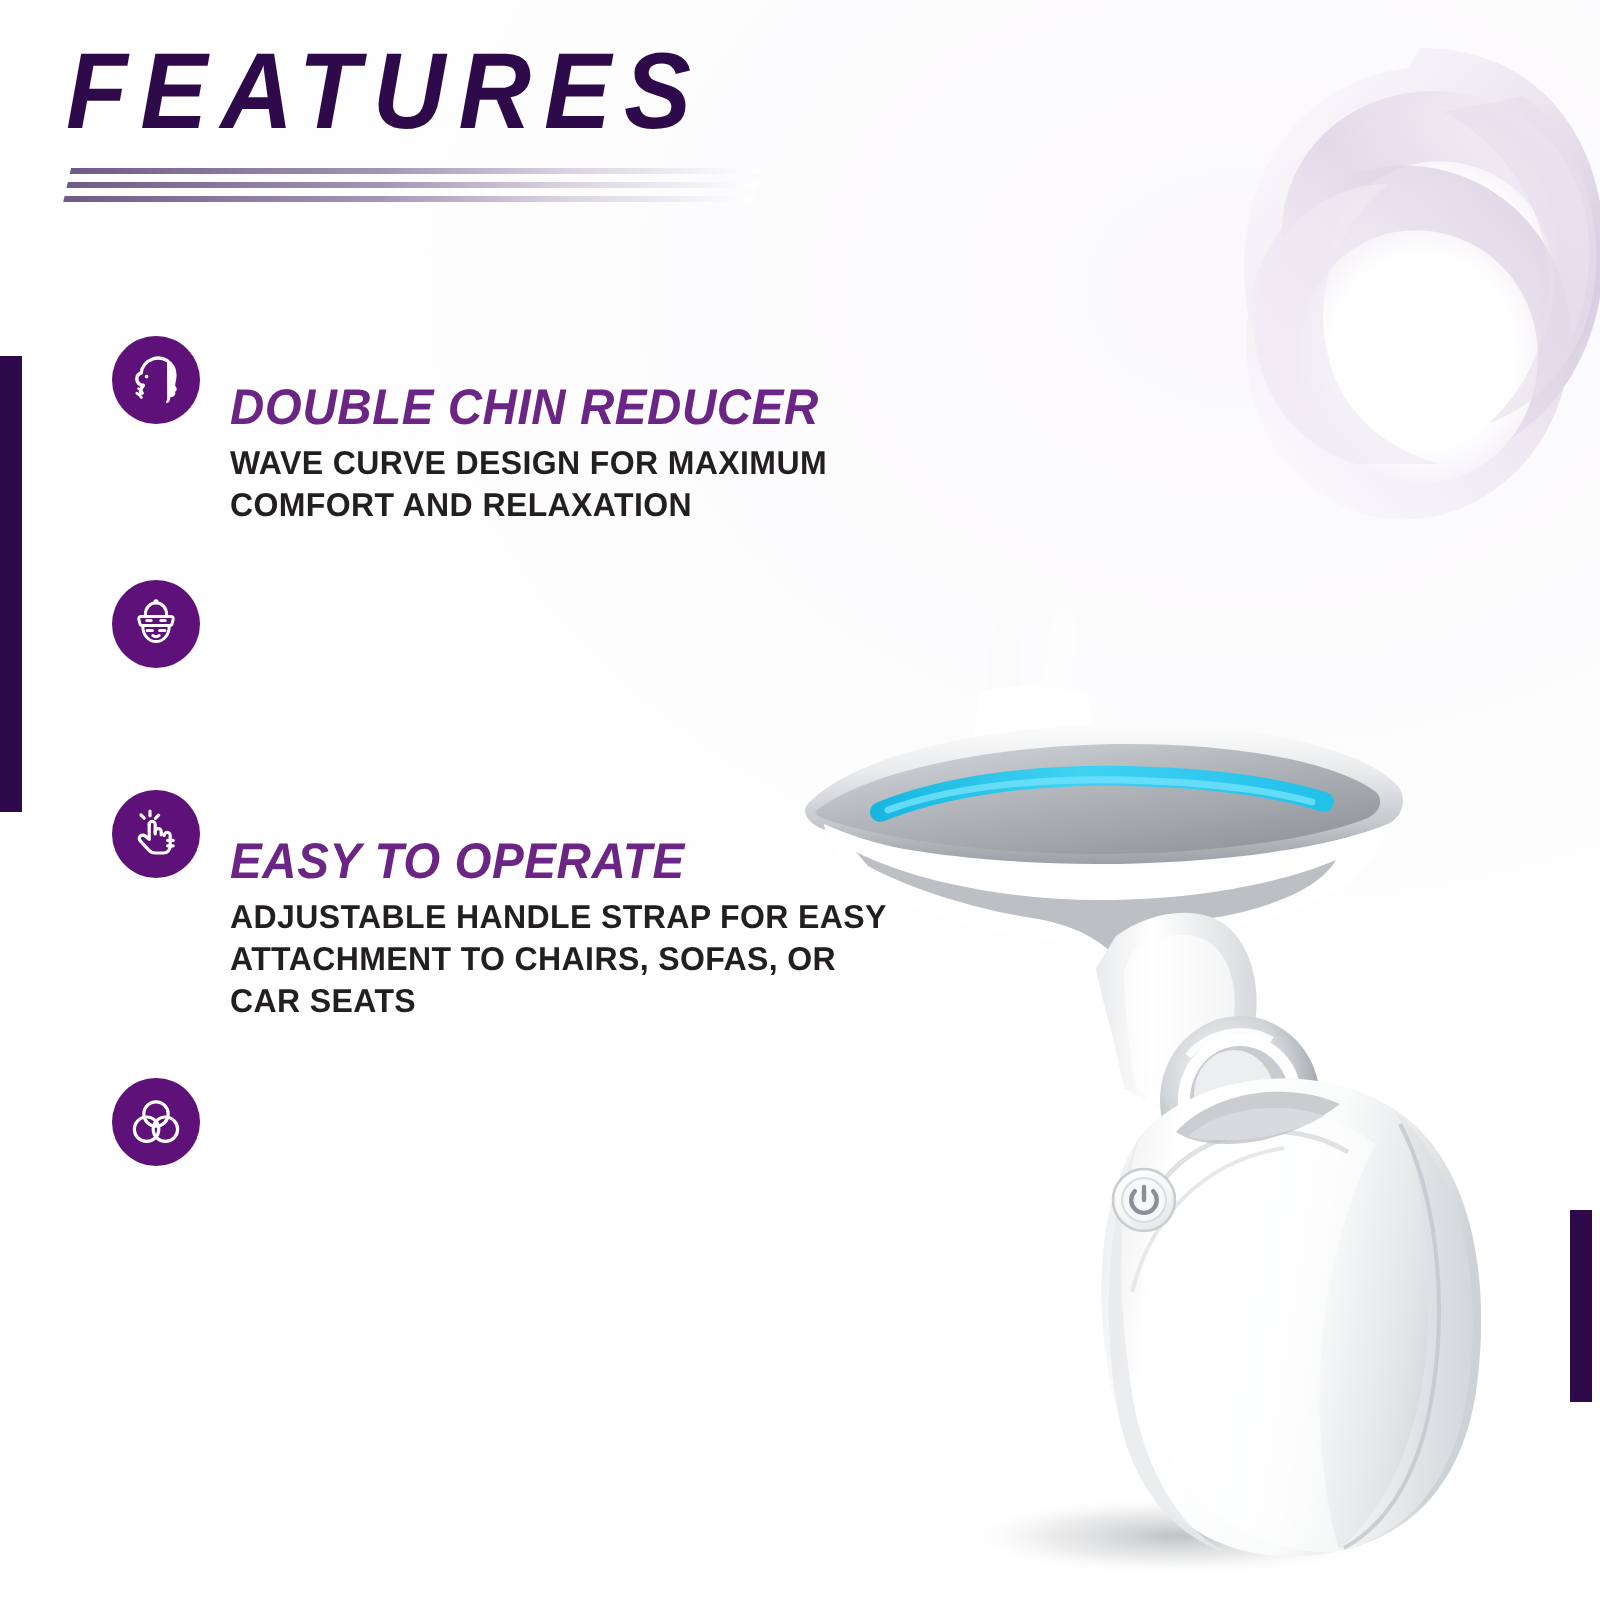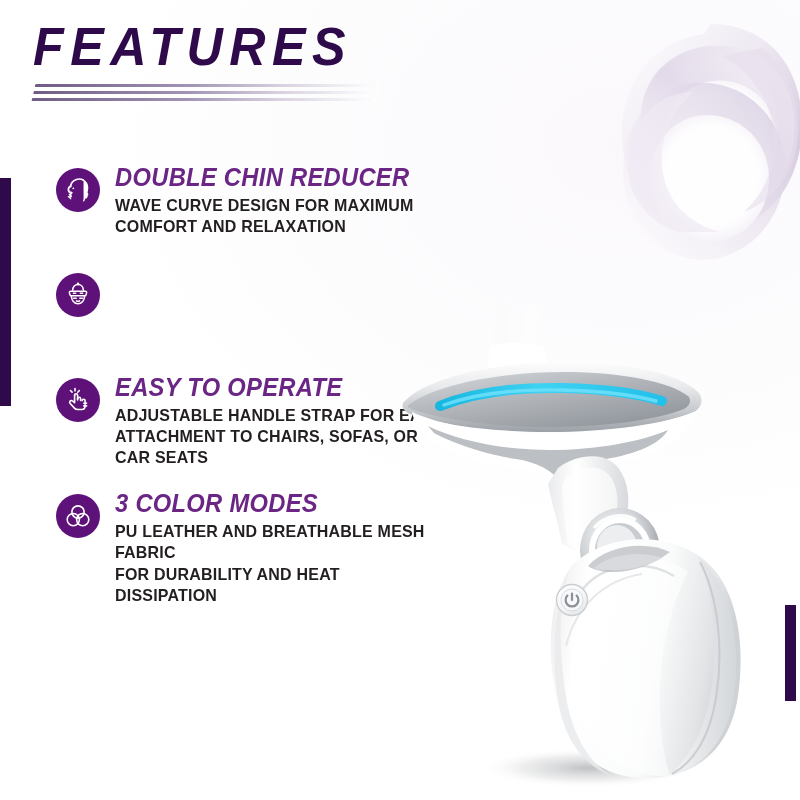--- a/index.html
+++ b/index.html
@@ -101,20 +101,21 @@
     background: #5e1178;
     display: flex;
     align-items: center;
     justify-content: center;
     margin-top: 5px;
   }
   .feature-icon svg { display: block; }
   .feature-body {
     padding-left: 15px;
     padding-top: 1px;
+    margin-top: 27px;
   }
   .feature-title {
     font-family: "Liberation Sans Narrow", "Liberation Sans", sans-serif;
     font-size: 25px;
     font-weight: 700;
     font-style: italic;
     color: #6b2585;
     letter-spacing: 0.3px;
     line-height: 1.08;
     transform: scaleX(0.95);
@@ -286,25 +287,20 @@
     <div class="feature">
       <div class="feature-icon">
         <svg width="28" height="28" viewBox="0 0 28 28">
           <g fill="none" stroke="#ffffff" stroke-width="1.6">
             <circle cx="14" cy="10" r="6.1"></circle>
             <circle cx="9.3" cy="17.6" r="6.1"></circle>
             <circle cx="18.7" cy="17.6" r="6.1"></circle>
           </g>
         </svg>
       </div>
-      <div class="feature-body">
-        <div class="feature-title">3 COLOR MODES</div>
-        <div class="feature-desc">PU LEATHER AND BREATHABLE MESH FABRIC
-FOR DURABILITY AND HEAT DISSIPATION</div>
-      </div>
     </div>
 
   </div>
 
   <svg class="device" viewBox="0 0 360 495">
     <defs>
       <linearGradient id="headTop" x1="0" y1="0" x2="0" y2="1">
         <stop offset="0%" stop-color="#fdfdfd"></stop>
         <stop offset="35%" stop-color="#e9eaec"></stop>
         <stop offset="70%" stop-color="#c6c9cd"></stop>

